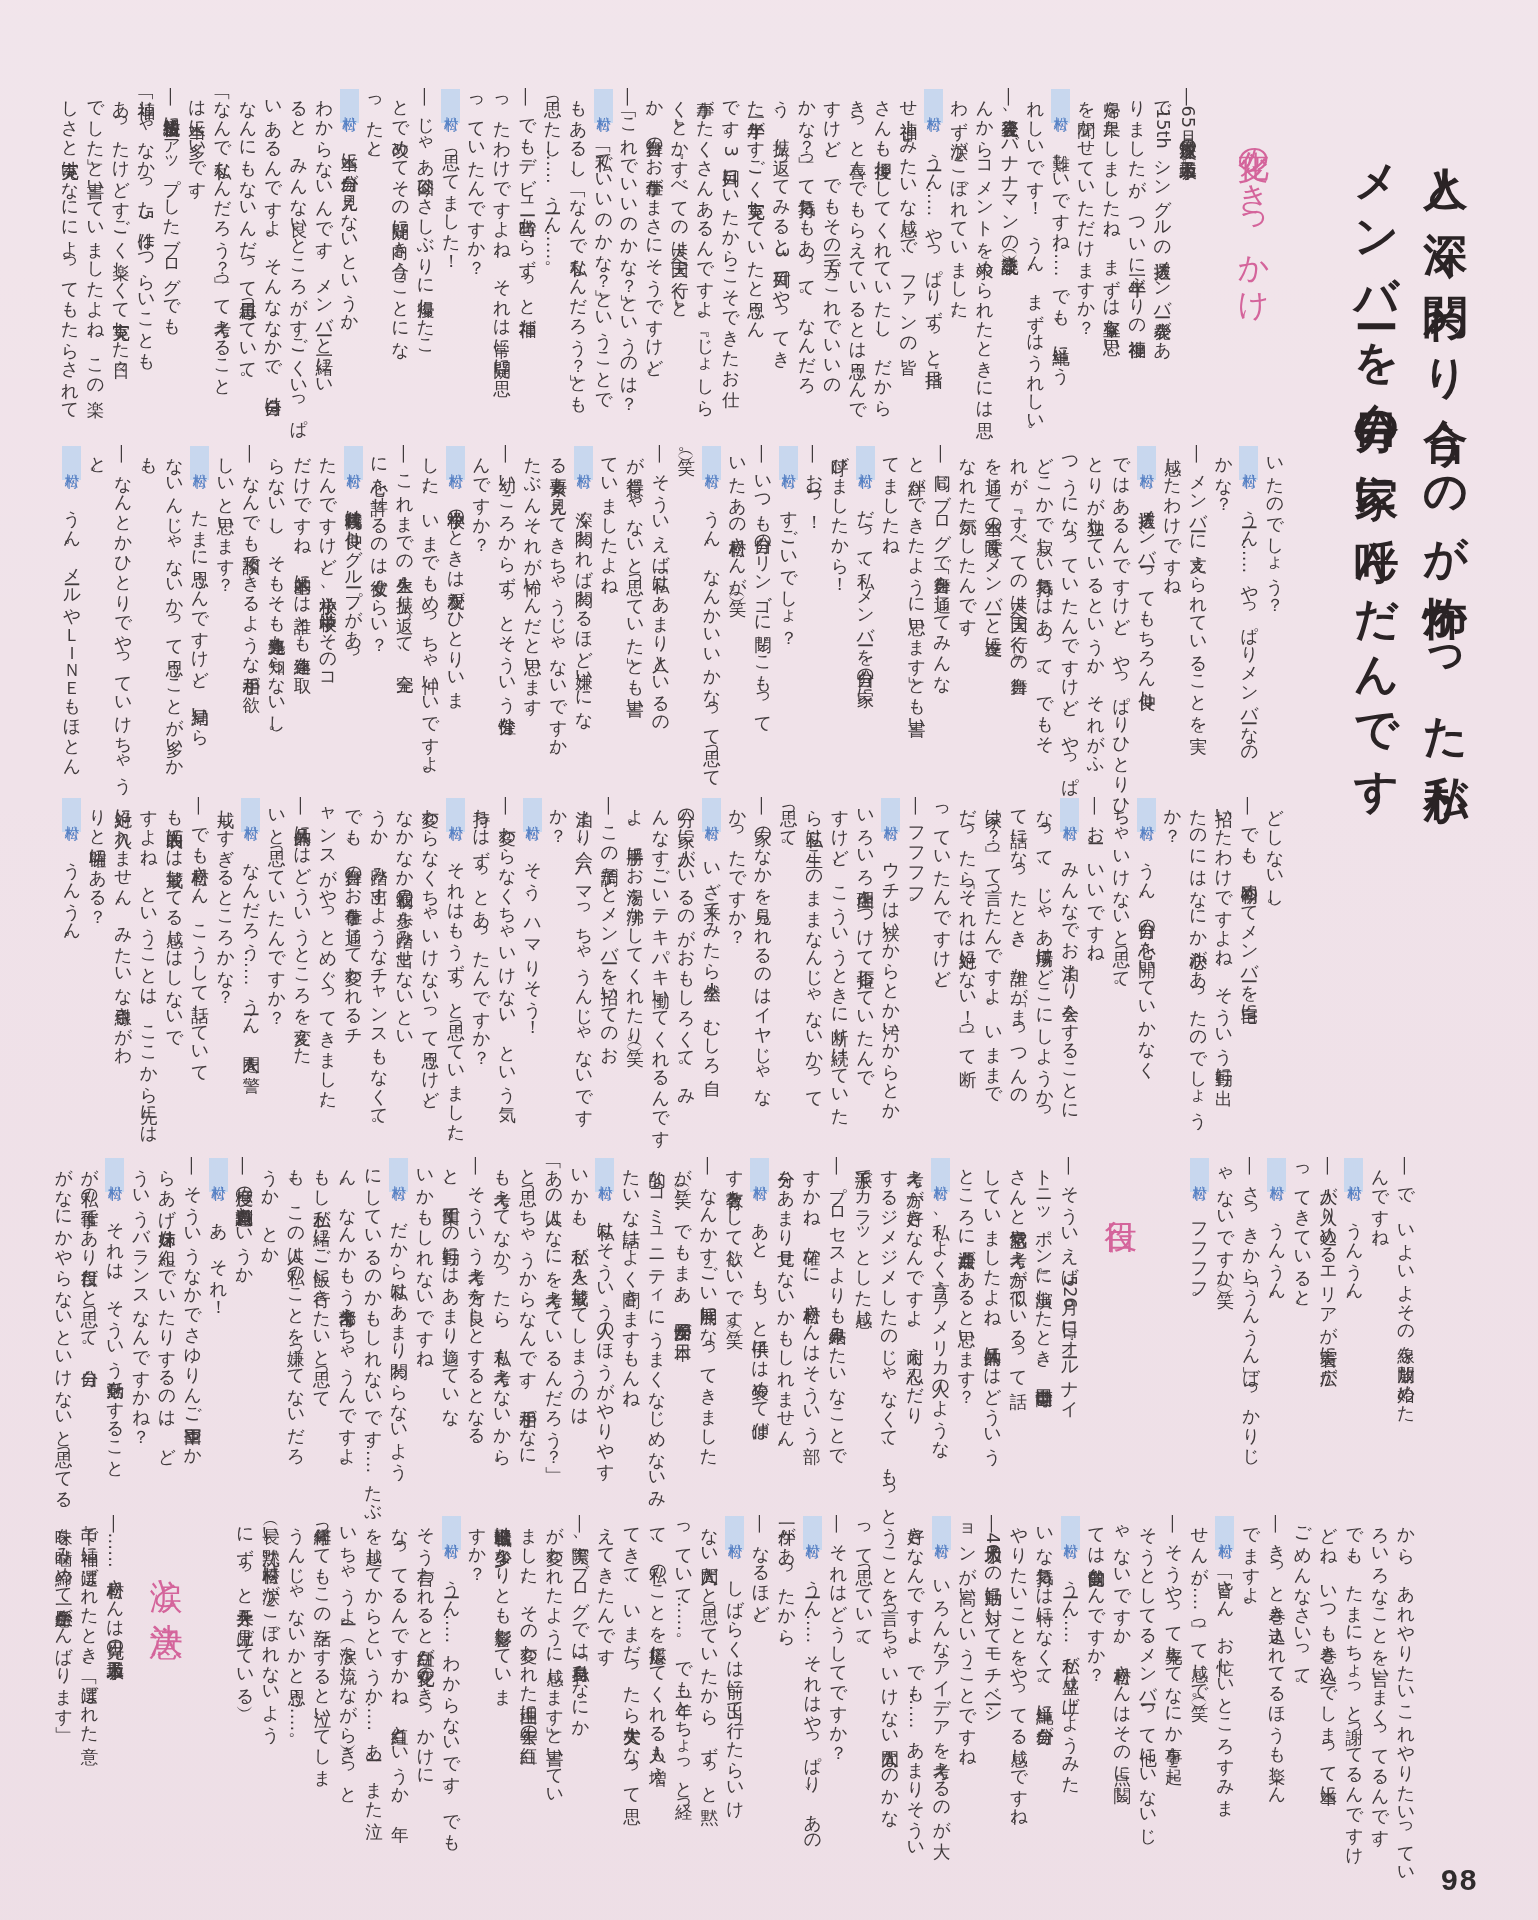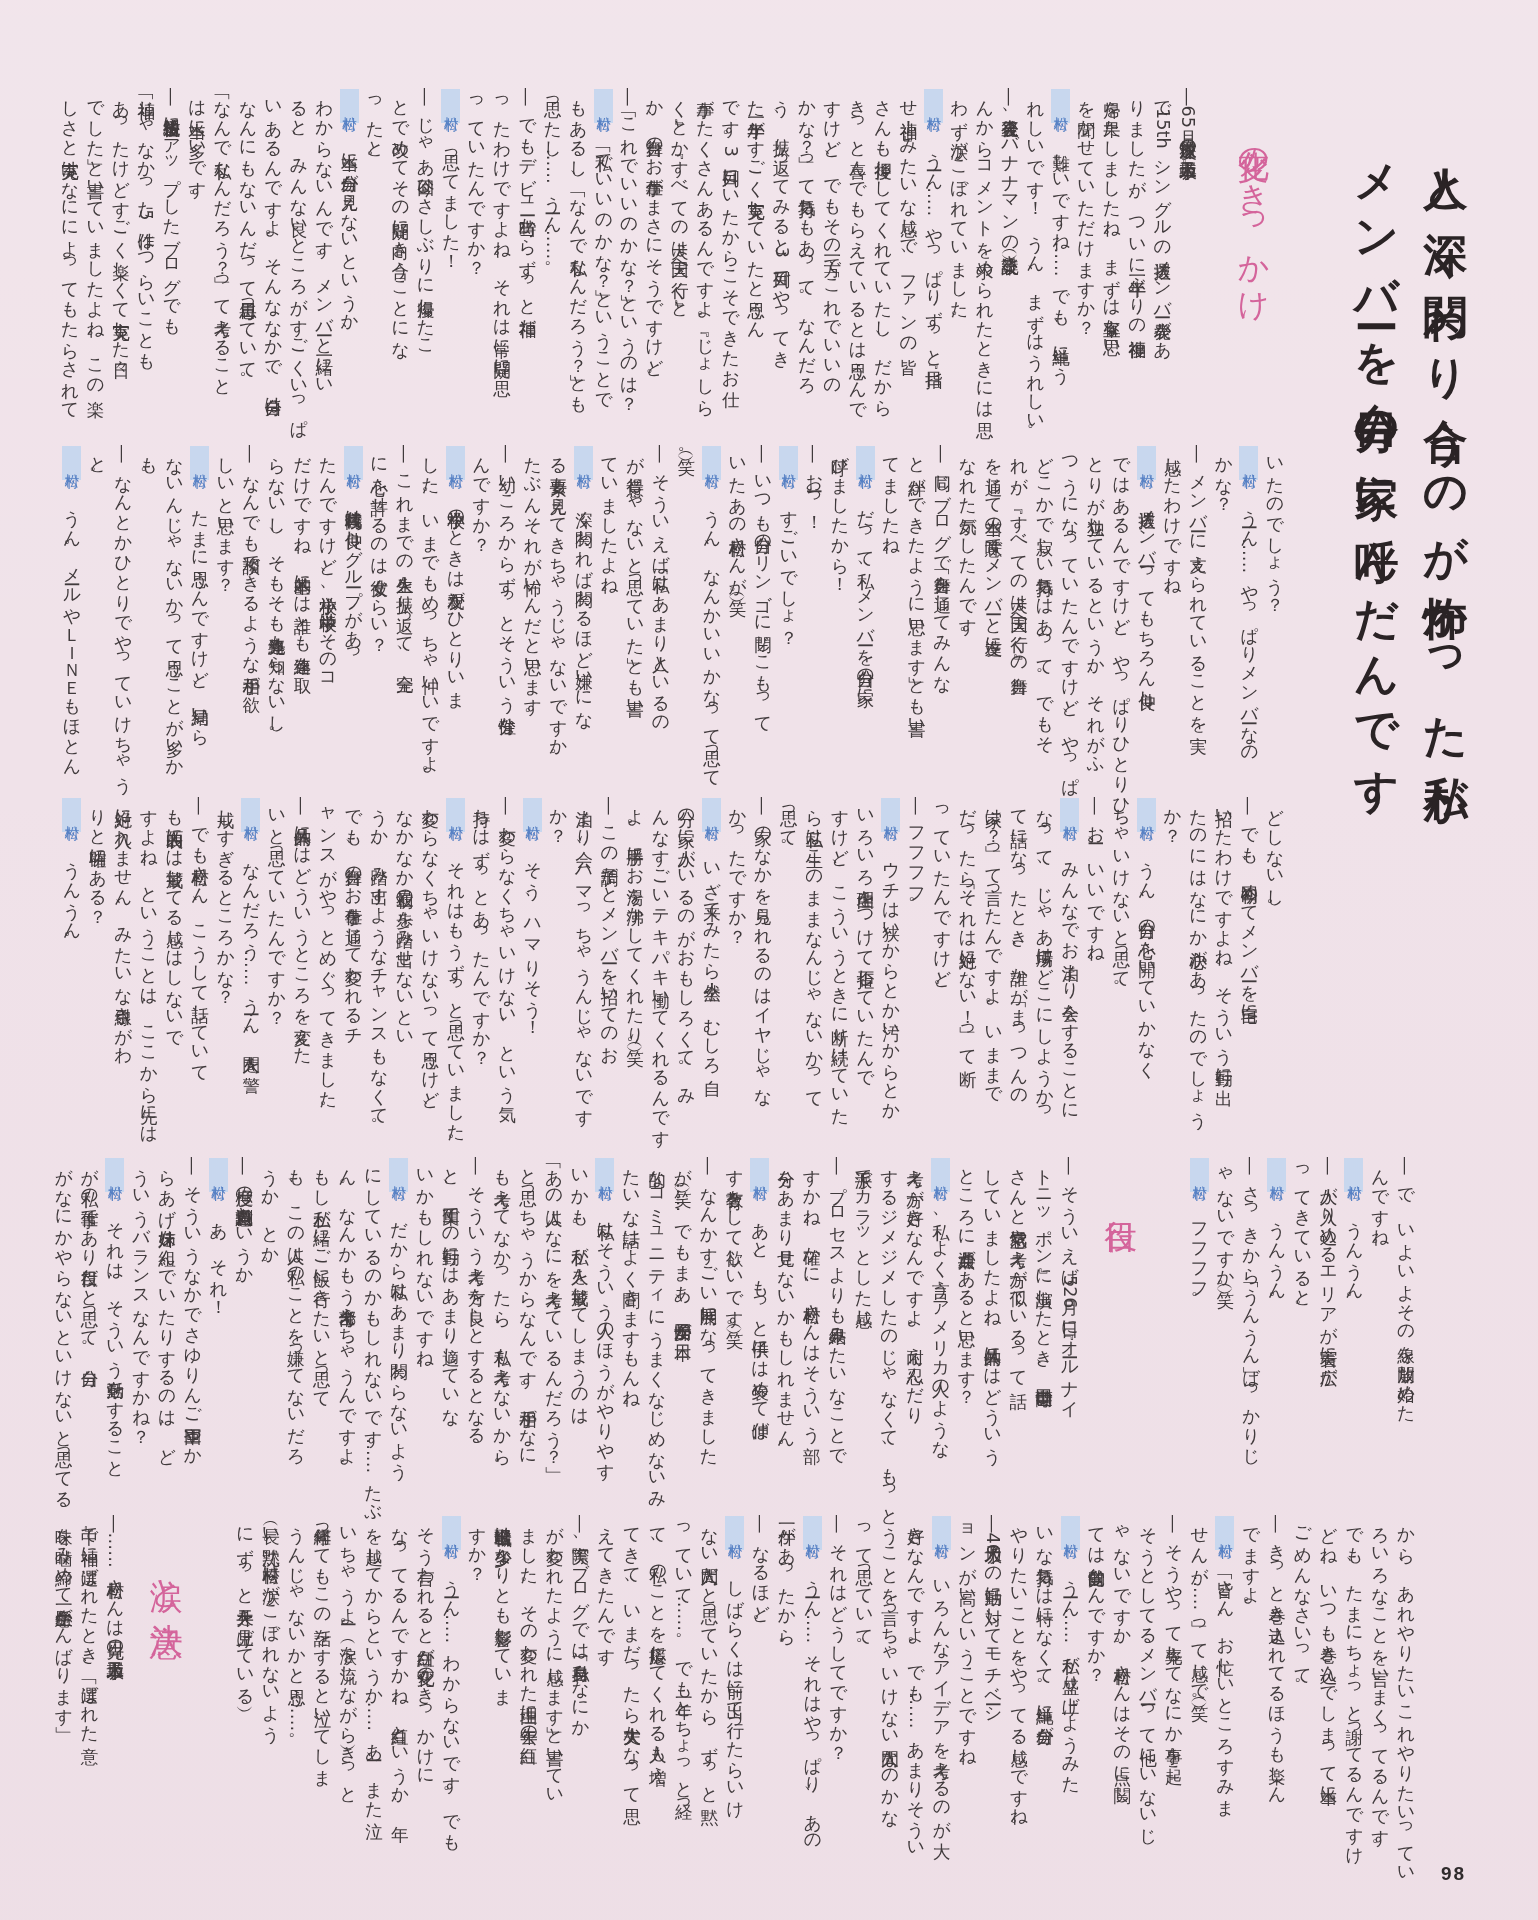--- a/index.html
+++ b/index.html
@@ -60,21 +60,21 @@
   .blk[data-type="heading"] { padding: 38px 48px 0 23px; }
   .blk[data-type="heading"] .ln {
     font-family: "DejaVu Serif", serif;
     font-size: 33px; line-height: 33px; letter-spacing: 3px;
     color: var(--accent-pink, #d4649b);
   }
 
   .page-num {
     position: absolute; left: 1441px; top: 1863px;
     font-family: "Liberation Sans", sans-serif;
-    font-weight: bold; font-size: 19px; letter-spacing: 2px;
+    font-weight: bold; font-size: 30px; letter-spacing: 2px;
     color: #2f2b2c;
   }
 </style>
 </head>
 <body>
 
 <div class="page"></div>
 
 <div class="title">
   <span class="tl">人と深く関わり合うのが怖かった私が</span>

